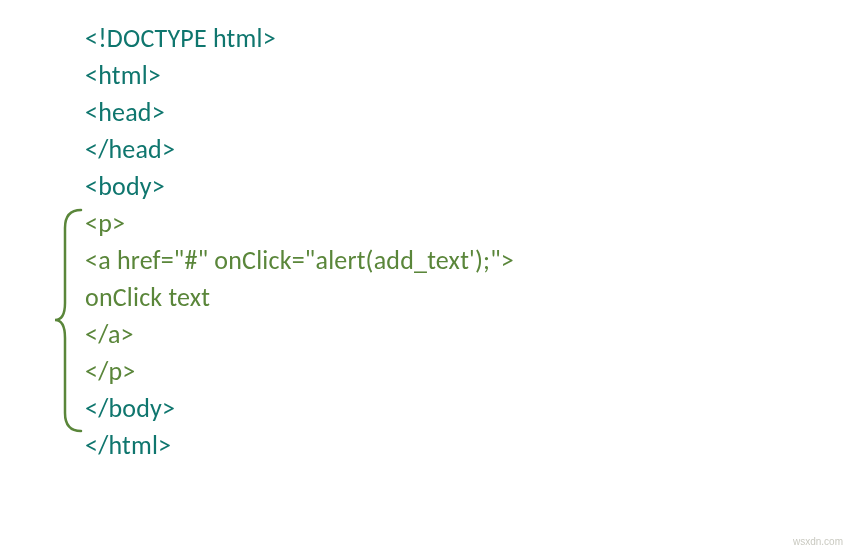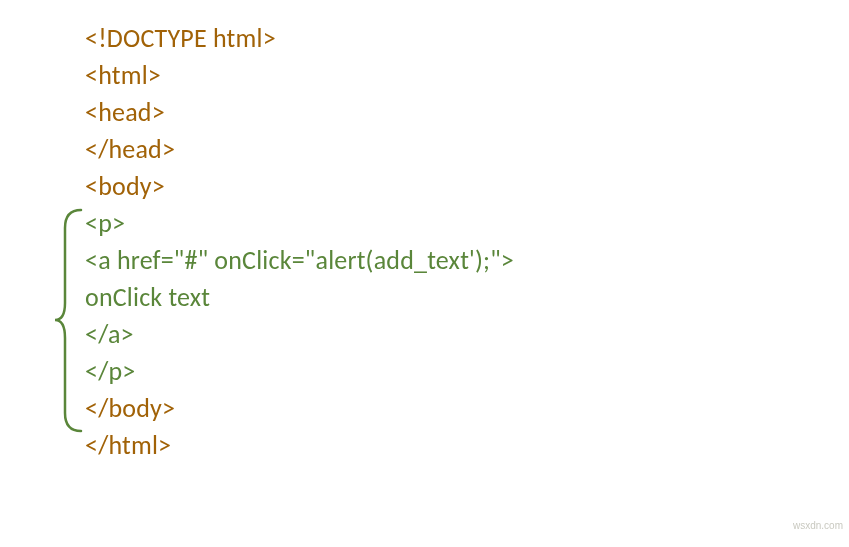--- a/index.html
+++ b/index.html
@@ -15,21 +15,21 @@
     font-size: 26px;
     position: relative;
     padding-top: 20px;
     padding-left: 85px;
   }
   .line {
     line-height: 37px;
     letter-spacing: 0.2px;
   }
   .black {
-    color: #a16207;
+    color: #0f766e;
   }
   .green {
     color: #5a863a;
   }
   .bracket {
     position: absolute;
     left: 53px;
     top: 208px;
     height: 225px;
     width: 28px;
@@ -41,21 +41,21 @@
   }
   .bracket path {
     stroke: #5a863a;
     stroke-width: 2.5;
     fill: none;
     stroke-linecap: round;
   }
   .watermark {
     position: absolute;
     right: 6px;
-    bottom: 16px;
+    bottom: 0;
     font-family: Arial, sans-serif;
     font-size: 10px;
     color: #c9c9c0;
     letter-spacing: 0;
   }
 </style>
 </head>
 <body>
 
 <div class="bracket">

